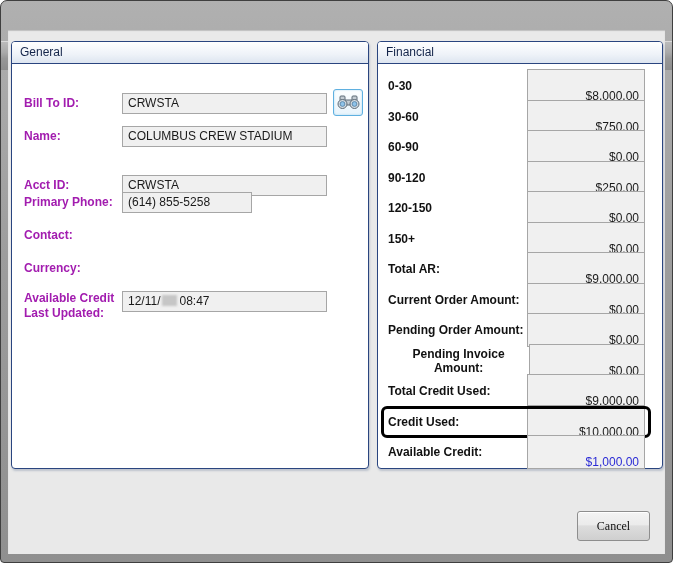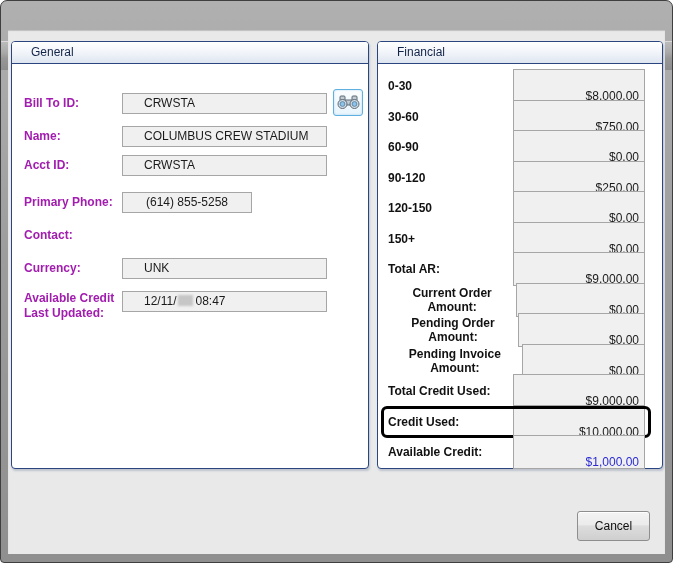--- a/index.html
+++ b/index.html
@@ -47,40 +47,40 @@
 
   
   .groupbox {
     position:absolute; top:11px; height:428px;
     background:#ffffff; border:1px solid #2a457f; border-radius:4px;
     box-shadow:1px 2px 2px rgba(110,125,155,.35);
   }
   .groupbox.general   { left:3px;  width:358px; }
   .groupbox.financial { left:369px; width:286px; }
   .group-header {
-    height:22px; line-height:21px; padding-left:19px;
+    height:22px; line-height:21px; padding-left:8px;
     font-size:12px; color:#14254a;
     background: linear-gradient(180deg,#ffffff 0%, #eef2f8 60%, #dde5f0 100%);
     border-bottom:1px solid #2a457f;
     border-radius:3px 3px 0 0;
   }
 
   
   .g-row { position:absolute; left:0; right:0; height:22px; display:flex; align-items:center; }
   .g-label {
     position:absolute; left:12px; width:100px;
     font-size:12px; font-weight:bold; color:#a21caf; line-height:15px;
   }
   .g-field {
     position:absolute; left:110px; width:205px; height:21px;
     background:#f0f0f0; border:1px solid #a6a6a6;
-    font-size:12px; color:#1a1a1a; line-height:19px; padding:0 21px;
+    font-size:12px; color:#1a1a1a; line-height:19px; padding:0 5px;
     white-space:nowrap; overflow:hidden;
   }
-  .g-field.narrow { width:130px;text-align:center; }
+  .g-field.narrow { width:130px; }
   .redact {
     display:inline-block; width:15px; height:11px; margin:0 2px;
     background:#c6c6c6; filter:blur(1px); vertical-align:-1px;
   }
   .binoc-btn {
     position:absolute; left:321px; top:-3px; width:30px; height:27px;
     border:1px solid #5fb0e0; border-radius:3px;
     background: linear-gradient(180deg,#fcfeff 0%, #e8f4fc 100%);
     display:flex; align-items:center; justify-content:center; cursor:pointer;
     box-shadow: inset 0 0 2px rgba(120,190,230,.6);
@@ -100,34 +100,34 @@
 
   
   .f-rows { position:absolute; top:33px; left:0; right:0; display:flex; flex-direction:column; gap:8.5px; }
   .f-row {
     position:relative; height:22px;
     display:flex; align-items:center; justify-content:space-between;
     padding:0 17px 0 10px;
   }
   .f-label { font-size:12px; font-weight:bold; color:#111;text-align:center; }
   .f-field {
-    width:132px; height:22px; background:#f0f0f0; border:1px solid #a6a6a6;
+    width:118px; height:22px; background:#f0f0f0; border:1px solid #a6a6a6;
     font-size:12px; color:#1a1a1a; line-height:20px; text-align:right; padding:16px 5px;
   }
   .hl-box {
     position:absolute; left:3px; right:11px; top:-5px; bottom:-5px;
     border:3px solid #000; border-radius:6px; pointer-events:none;
   }
 
   
   .cancel-btn {
     position:absolute; right:15px; bottom:13px; width:73px; height:30px;
     border:1px solid #8e8e8e; border-radius:3px;
     background: linear-gradient(180deg,#f4f4f4 0%, #ebebeb 45%, #dddddd 50%, #cfcfcf 100%);
-    font-family:Liberation Sans, sans-serif; font-size:12px; color:#111;
+    font-family:Liberation Serif, serif; font-size:12px; color:#111;
     cursor:pointer; box-shadow: inset 0 1px 0 #ffffff;
   }
 </style>
 </head>
 <body>
 
 <div class="window">
 
   <div class="titlebar">
     <span class="app-icon">TMW</span>
@@ -154,37 +154,36 @@
             <circle cx="17.5" cy="9" r="2.4" fill="#8fc4ea" stroke="#4f7ba0" stroke-width="0.8"></circle>
           </svg>
         </span>
       </div>
 
       <div class="g-row" style="top:83px">
         <span class="g-label">Name:</span>
         <span class="g-field">COLUMBUS CREW STADIUM</span>
       </div>
 
-      <div class="g-row" style="top:112px">
+      <div class="g-row" style="top:132px">
         <span class="g-label">Acct ID:</span>
         <span class="g-field">CRWSTA</span>
       </div>
 
       <div class="g-row" style="top:149px">
         <span class="g-label">Primary Phone:</span>
         <span class="g-field narrow">(614) 855-5258</span>
       </div>
 
       <div class="g-row" style="top:182px">
         <span class="g-label">Contact:</span>
       </div>
 
       <div class="g-row" style="top:215px">
         <span class="g-label">Currency:</span>
-        <span class="g-field">UNK</span>
       </div>
 
       <div class="g-row" style="top:248px">
         <span class="g-label" style="top:1px">Available Credit Last Updated:</span>
         <span class="g-field"><span>12/11/</span><span class="redact"></span><span>08:47</span></span>
       </div>
 
     </div>
 
     <div class="groupbox financial">

